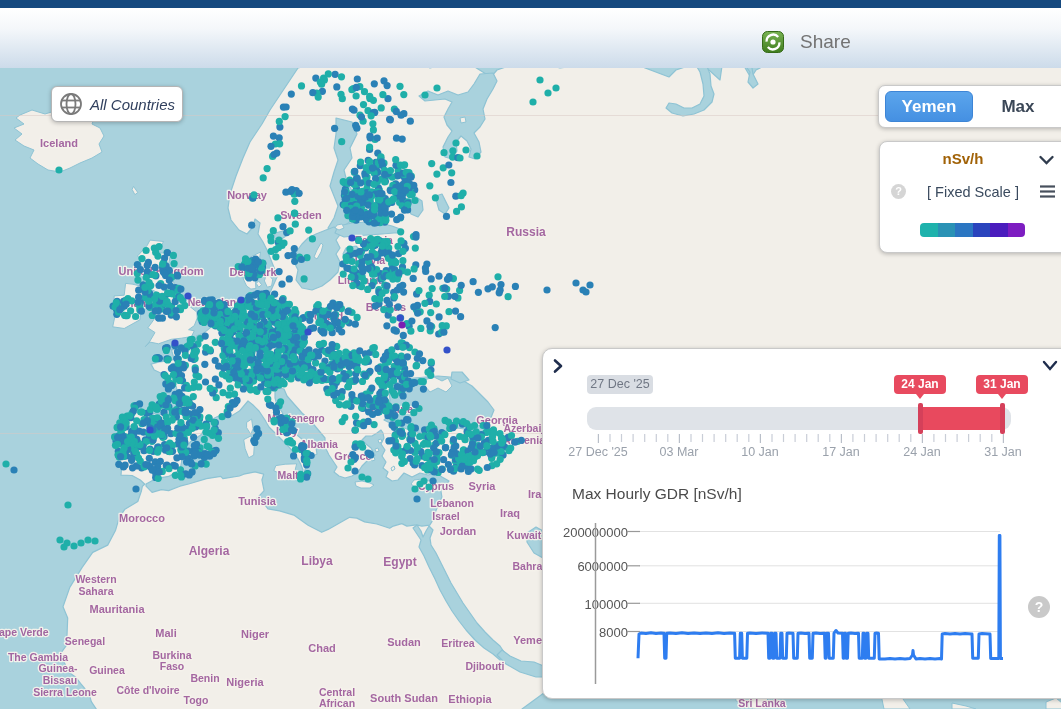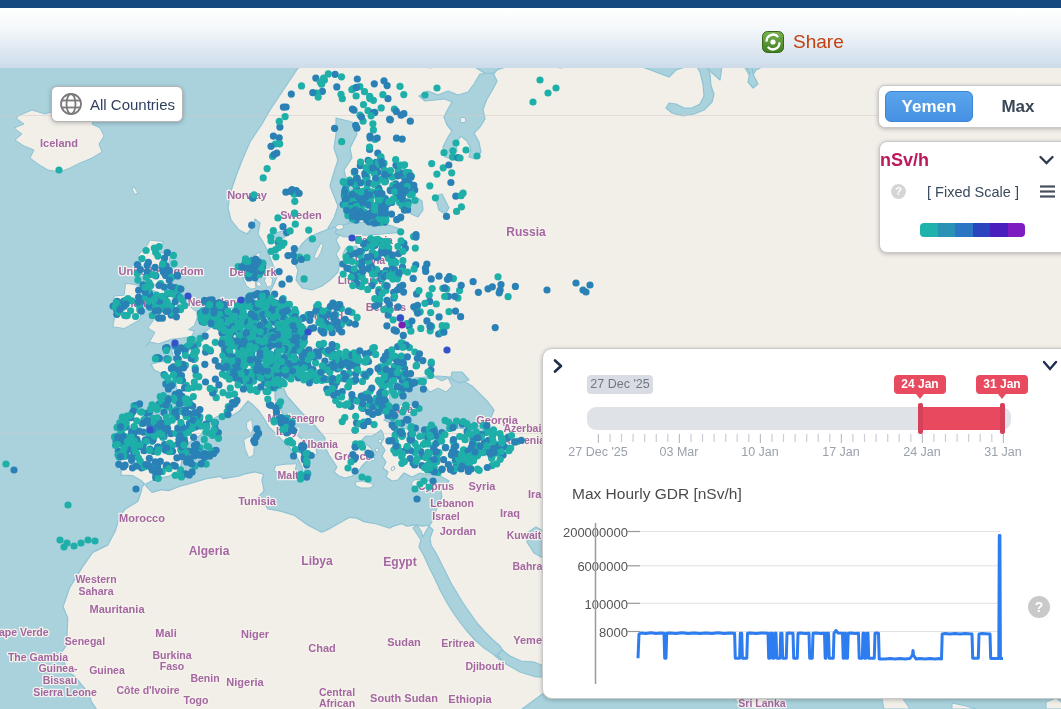--- a/index.html
+++ b/index.html
@@ -2,35 +2,35 @@
 <html><head><meta charset="utf-8"><title>Radiation Map</title>
 <style>
   * { margin:0; padding:0; box-sizing:border-box; }
   html,body { width:1061px; height:709px; overflow:hidden;
     font-family:"Liberation Sans", sans-serif; background:#fff; }
   #page { position:relative; width:1061px; height:709px; overflow:hidden; }
   #topbar { position:absolute; left:0; top:0; width:100%; height:8px; background:#15497f; }
   #header { position:absolute; left:0; top:8px; width:100%; height:60px;
     background:linear-gradient(#ffffff 0%, #f4f7fa 35%, #ccdbea 100%); }
   #share { position:absolute; left:762px; top:30px; height:23px; display:flex; align-items:center; }
-  #share .txt { color:#c2410c; font-size:19px; margin-left:9px; }
+  #share .txt { color:#737373; font-size:19px; margin-left:16px; }
   .panel { position:absolute; background:#fff; border:1px solid #c9c9c9;
     border-radius:8px; box-shadow:0 1px 4px rgba(0,0,0,.25); }
   #allc { left:51px; top:86px; width:132px; height:36px; border-radius:6px;
-    display:flex; align-items:center; padding-left:7px; border-color:#b5b5b5; }
+    display:flex; align-items:center; padding-left:7px; border-color:#b5b5b5;font-style:italic; }
   #allc .txt { color:#31405e; font-size:15px; margin-left:7px; }
   #lastmax { left:878px; top:85px; width:196px; height:43px; border-radius:7px;
     display:flex; align-items:center; padding:0 6px; }
   #lastbtn { width:88px; height:31px; background:linear-gradient(#5ba5ec,#4590e2);
     border:1px solid #3d85d6; border-radius:6px; color:#fff; font-weight:bold;
     font-size:17px; text-align:center; line-height:29px; }
   #maxbtn { width:90px; text-align:center; color:#3b4757; font-weight:bold; font-size:17px; }
   #unitpanel { left:879px; top:141px; width:195px; height:112px; }
-  #unitpanel .row1 { position:absolute; left:0; top:8px; width:166px; text-align:left;
-     color:#be185d; font-weight:bold; font-size:18px; }
+  #unitpanel .row1 { position:absolute; left:0; top:8px; width:166px; text-align:center;
+     color:#a16207; font-weight:bold; font-size:15px; }
   #fixedscale { position:absolute; left:0px; top:27px; width:186px; text-align:center;
      color:#3a4a5e; font-size:14.5px; top:42px; }
   #cbar { position:absolute; left:40px; top:81px; width:105px; height:14px;
      border-radius:4px; overflow:hidden; display:flex; }
   #cbar div { flex:1; }
   #sliderpanel { left:542px; top:348px; width:532px; height:351px; border-radius:10px; }
   .pill { position:absolute; font-size:12px; border-radius:4px; text-align:center; }
   .redpill { background:#e84a5f; color:#fff; font-weight:bold; }
   .graypill { background:#d9dde3; color:#707784; font-size:12.5px; }
   .tri { position:absolute; width:0; height:0; border-left:4px solid transparent;

